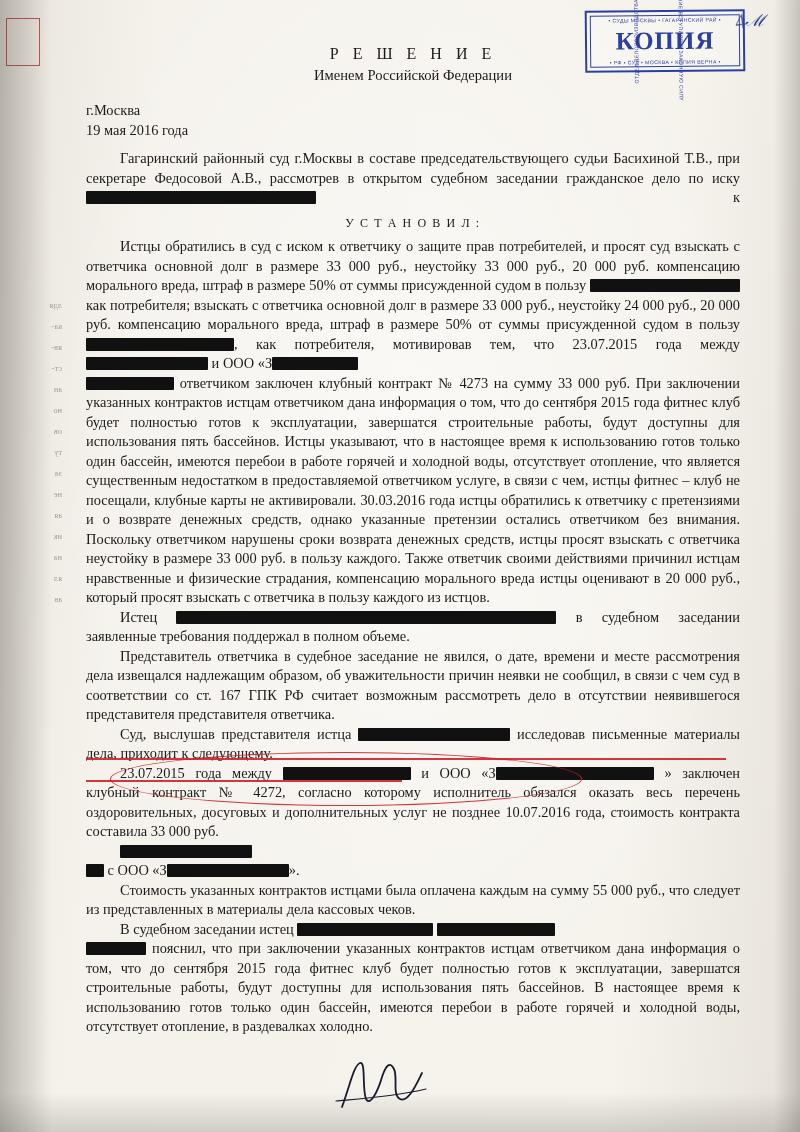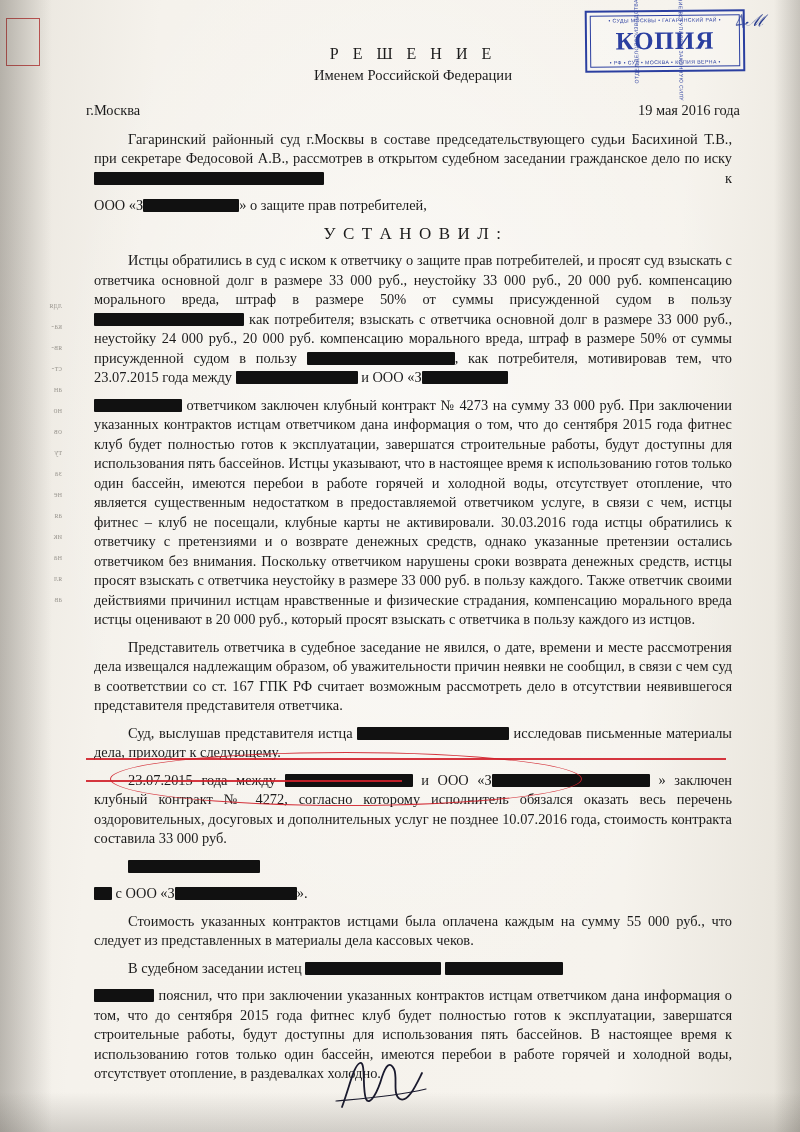--- a/index.html
+++ b/index.html
@@ -149,29 +149,30 @@
   .subtitle {
     text-align: center;
     font-size: 14.6px;
     margin-bottom: 16px;
   }
   .row-between {
     display: flex;
     justify-content: space-between;
     align-items: baseline;
     margin-bottom: 9px;
+    flex-direction: column;
   }
   .heading-center {
     text-align: center;
     letter-spacing: 1.6px;
-    font-size: 17px;
+    font-size: 12px;
     margin: 6px 0 4px 0;
   }
   p {
-    margin: 8px;
+    margin: 0;
     text-indent: 34px;
     text-align: justify;
   }
   p.noindent { text-indent: 0; }
 
   
   .rd {
     display: inline-block;
     background: #111;
     height: 13px;
@@ -252,35 +253,38 @@
 
     <div class="row-between">
       <span>г.Москва</span>
       <span>19 мая 2016 года</span>
     </div>
 
     <p><span>Гагаринский районный суд г.Москвы в составе председательствующего судьи Басихиной Т.В., при секретаре Федосовой А.В., рассмотрев в открытом судебном заседании гражданское дело по иску</span>
       <span class="rd" style="width:230px"></span>
       <span style="float:right">к</span>
     </p>
-    <p class="noindent"><span>ООО «З</span><span class="rd" style="width:96px"></span><span>» о защите прав  потребителей,</span></p>
 
     <div class="heading-center">У С Т А Н О В И Л :</div>
 
     <p><span>Истцы  обратились в суд с  иском  к ответчику  о защите прав  потребителей, и просят суд  взыскать с  ответчика основной долг  в размере 33 000 руб., неустойку 33 000 руб., 20 000 руб. компенсацию морального вреда,  штраф в размере 50%  от суммы присужденной судом в пользу</span>
       <span class="rd" style="width:150px"></span>
       <span>как  потребителя; взыскать с ответчика  основной долг  в размере 33 000 руб., неустойку 24 000 руб.,  20 000  руб. компенсацию  морального  вреда, штраф  в размере 50%   от суммы присужденной  судом  в пользу</span>
       <span class="rd" style="width:148px"></span><span>, как потребителя, мотивировав тем, что 23.07.2015 года между</span>
       <span class="rd" style="width:122px"></span>
       <span>и ООО «З</span><span class="rd" style="width:86px"></span>
     </p>
     <p class="noindent"><span class="rd" style="width:88px"></span>
       <span>ответчиком заключен клубный  контракт  № 4273 на сумму 33 000 руб. При заключении  указанных контрактов  истцам  ответчиком дана  информация  о том, что до сентября 2015  года  фитнес клуб будет полностью готов  к эксплуатации, завершатся строительные  работы,  будут   доступны  для  использования пять бассейнов. Истцы указывают, что в настоящее время  к использованию готов только один бассейн, имеются перебои   в  работе  горячей    и  холодной   воды,   отсутствует  отопление,  что является существенным  недостатком  в предоставляемой ответчиком услуге, в связи  с чем,  истцы фитнес – клуб не посещали, клубные карты не активировали. 30.03.2016 года   истцы обратились  к ответчику с претензиями  и о возврате денежных  средств, однако  указанные претензии   остались   ответчиком  без  внимания.  Поскольку    ответчиком нарушены сроки возврата денежных средств, истцы просят взыскать  с ответчика   неустойку в размере 33 000  руб.  в  пользу каждого. Также   ответчик  своими  действиями причинил истцам нравственные  и физические  страдания, компенсацию морального вреда истцы оценивают в 20 000 руб., который просят взыскать с ответчика  в пользу каждого  из истцов.</span>
     </p>
 
+    <p><span>Истец</span>
+      <span class="rd" style="width:380px"></span>
+      <span>в  судебном заседании заявленные требования  поддержал в полном объеме.</span>
+    </p>
 
     <p><span>Представитель ответчика в судебное  заседание  не явился, о дате, времени и месте рассмотрения дела извещался надлежащим образом, об уважительности причин неявки не сообщил,  в связи  с чем  суд  в соответствии    со ст. 167 ГПК РФ считает  возможным рассмотреть дело в отсутствии неявившегося представителя представителя ответчика.</span></p>
 
     <p><span>Суд,  выслушав  представителя  истца</span>
       <span class="rd" style="width:152px"></span>
       <span>исследовав  письменные материалы дела, приходит к следующему.</span>
     </p>
 
     <p><span>23.07.2015  года между</span>
       <span class="rd" style="width:128px"></span>

